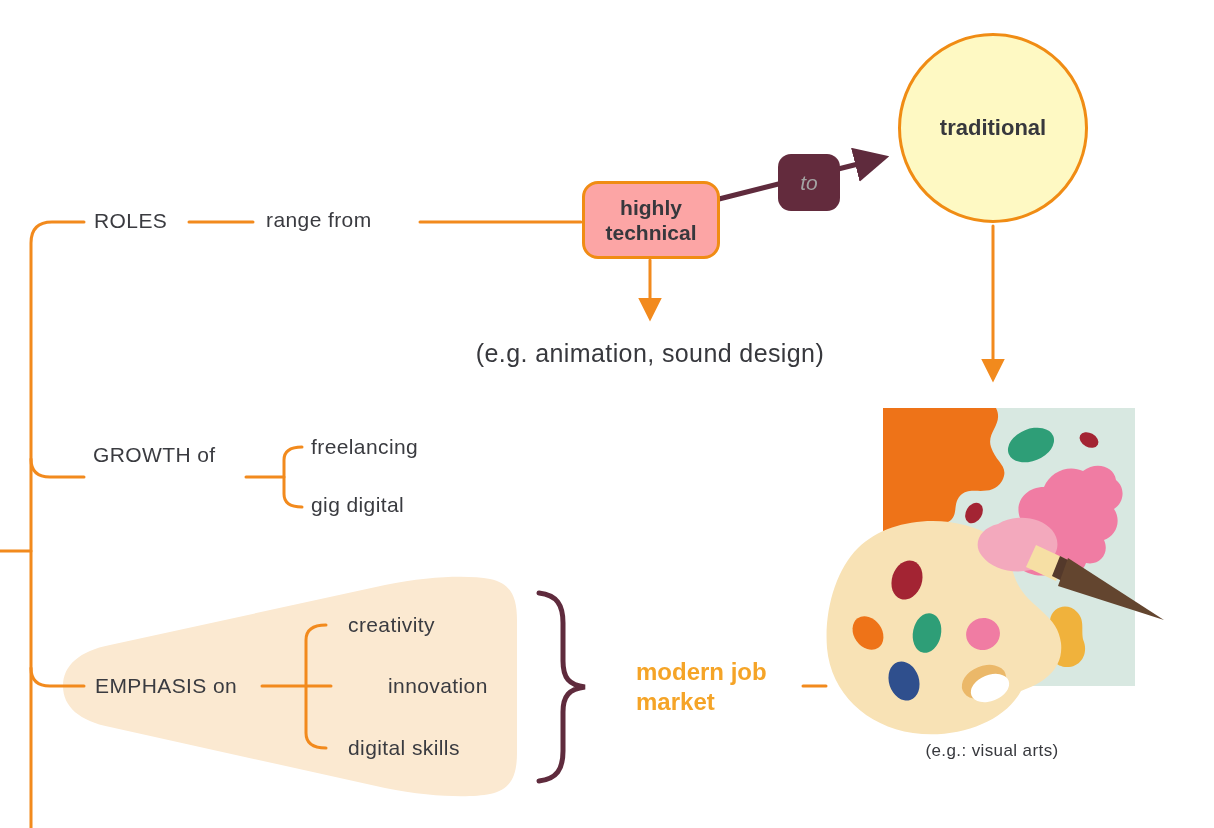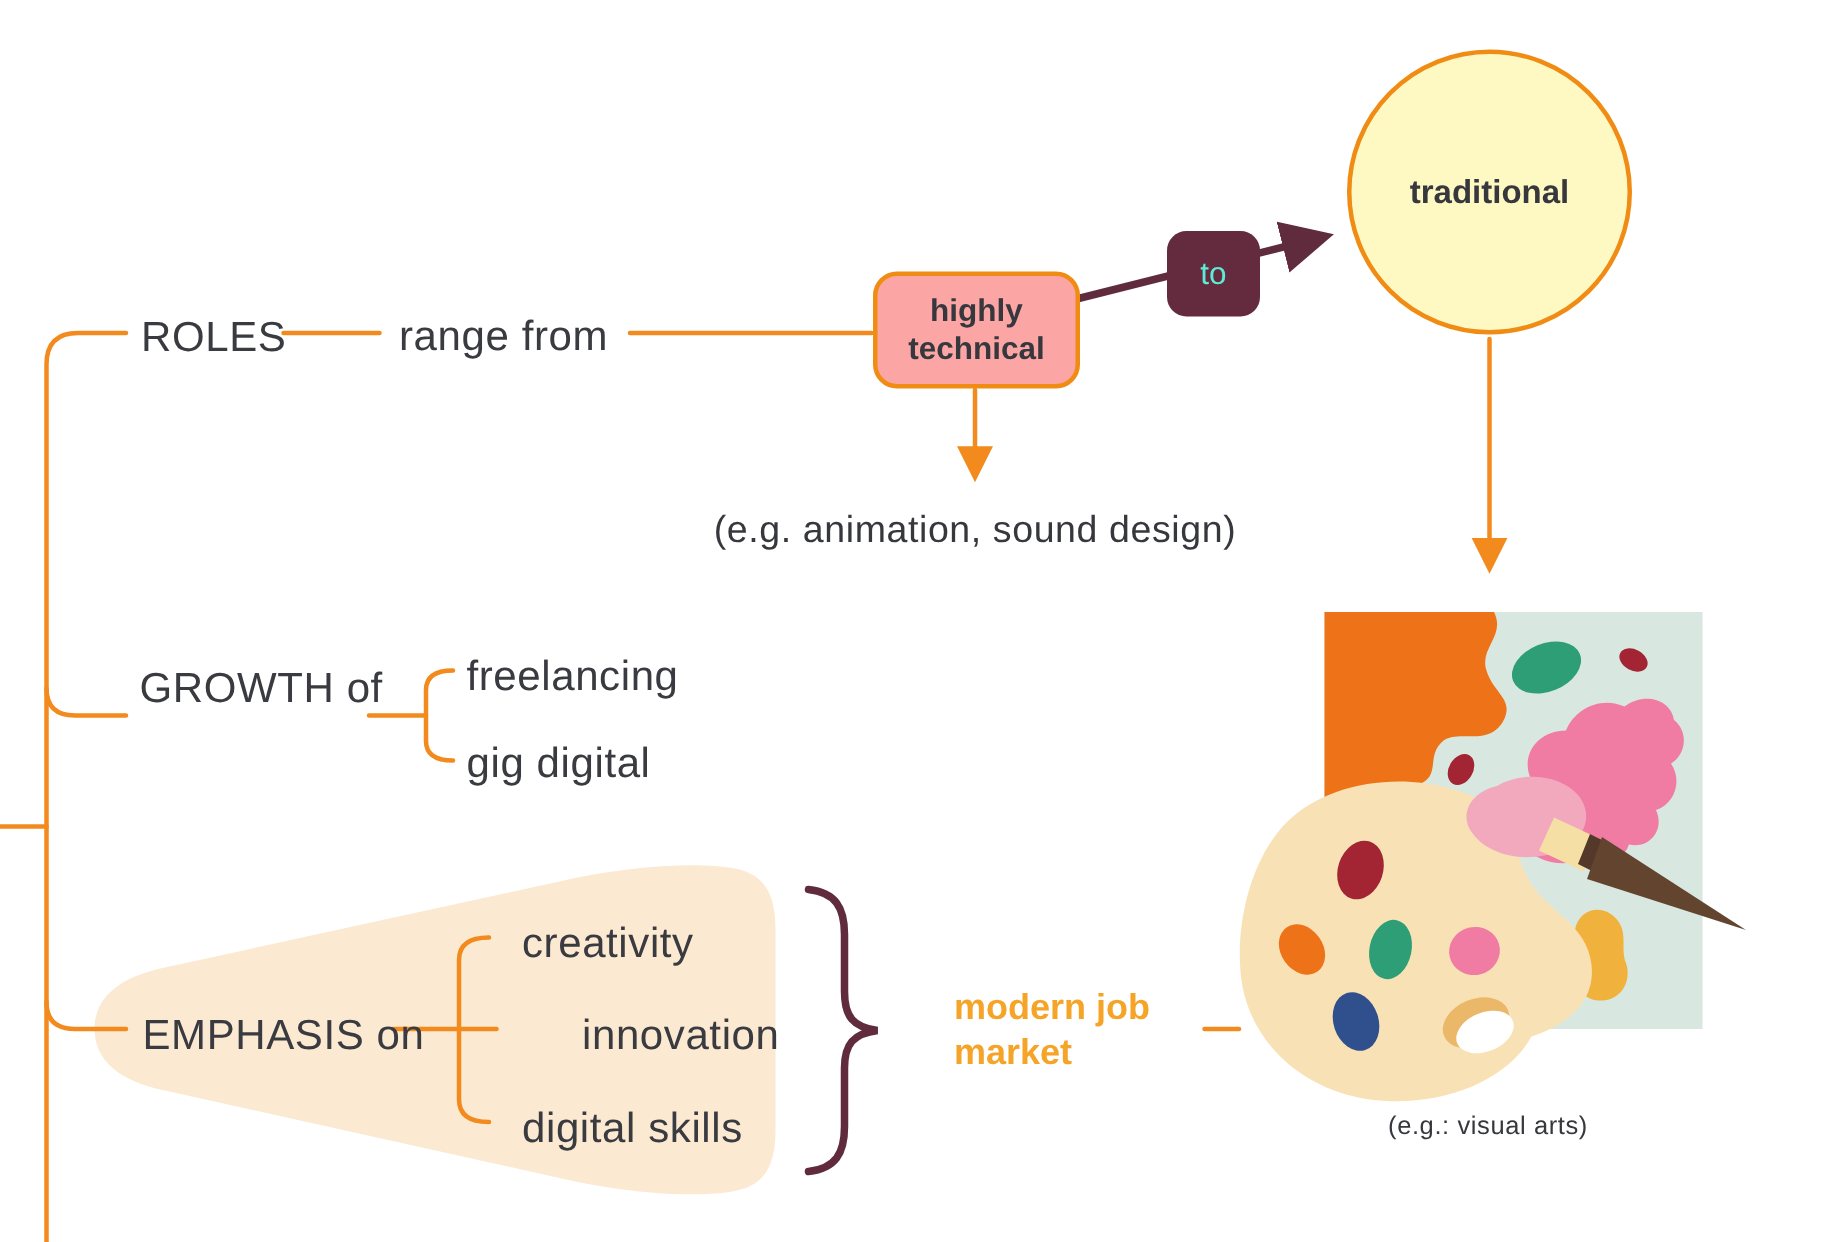--- a/index.html
+++ b/index.html
@@ -6,21 +6,21 @@
   .canvas{
     position:relative;
     width:1214px;height:828px;
     background:#ffffff;
     font-family:"Liberation Sans", sans-serif;
     overflow:hidden;
   }
   svg.layer{position:absolute;left:0;top:0;}
   .label{
     position:absolute;
-    font-size:28px;
+    font-size:21px;
     color:#3a3b40;
     letter-spacing:.4px;
     white-space:nowrap;
   }
   .example{
     position:absolute;
     font-size:25px;
     font-weight:normal;
     color:#37383d;
     letter-spacing:.4px;
@@ -41,21 +41,21 @@
     line-height:1.2;
     padding:0 14px;
   }
   .node-to{
     position:absolute;
     left:778px;top:154px;
     width:62px;height:57px;
     background:#632b3d;
     border-radius:13px;
     display:flex;align-items:center;justify-content:center;
-    color:#5eead4;font-size:21px;
+    color:#a3a3a3;font-size:21px;font-style:italic;
   }
   .node-circle{
     position:absolute;
     left:898px;top:33px;
     width:190px;height:190px;
     background:#fef9c3;
     border:3px solid #f08c14;
     border-radius:50%;
     box-sizing:border-box;
     display:flex;align-items:center;justify-content:center;

